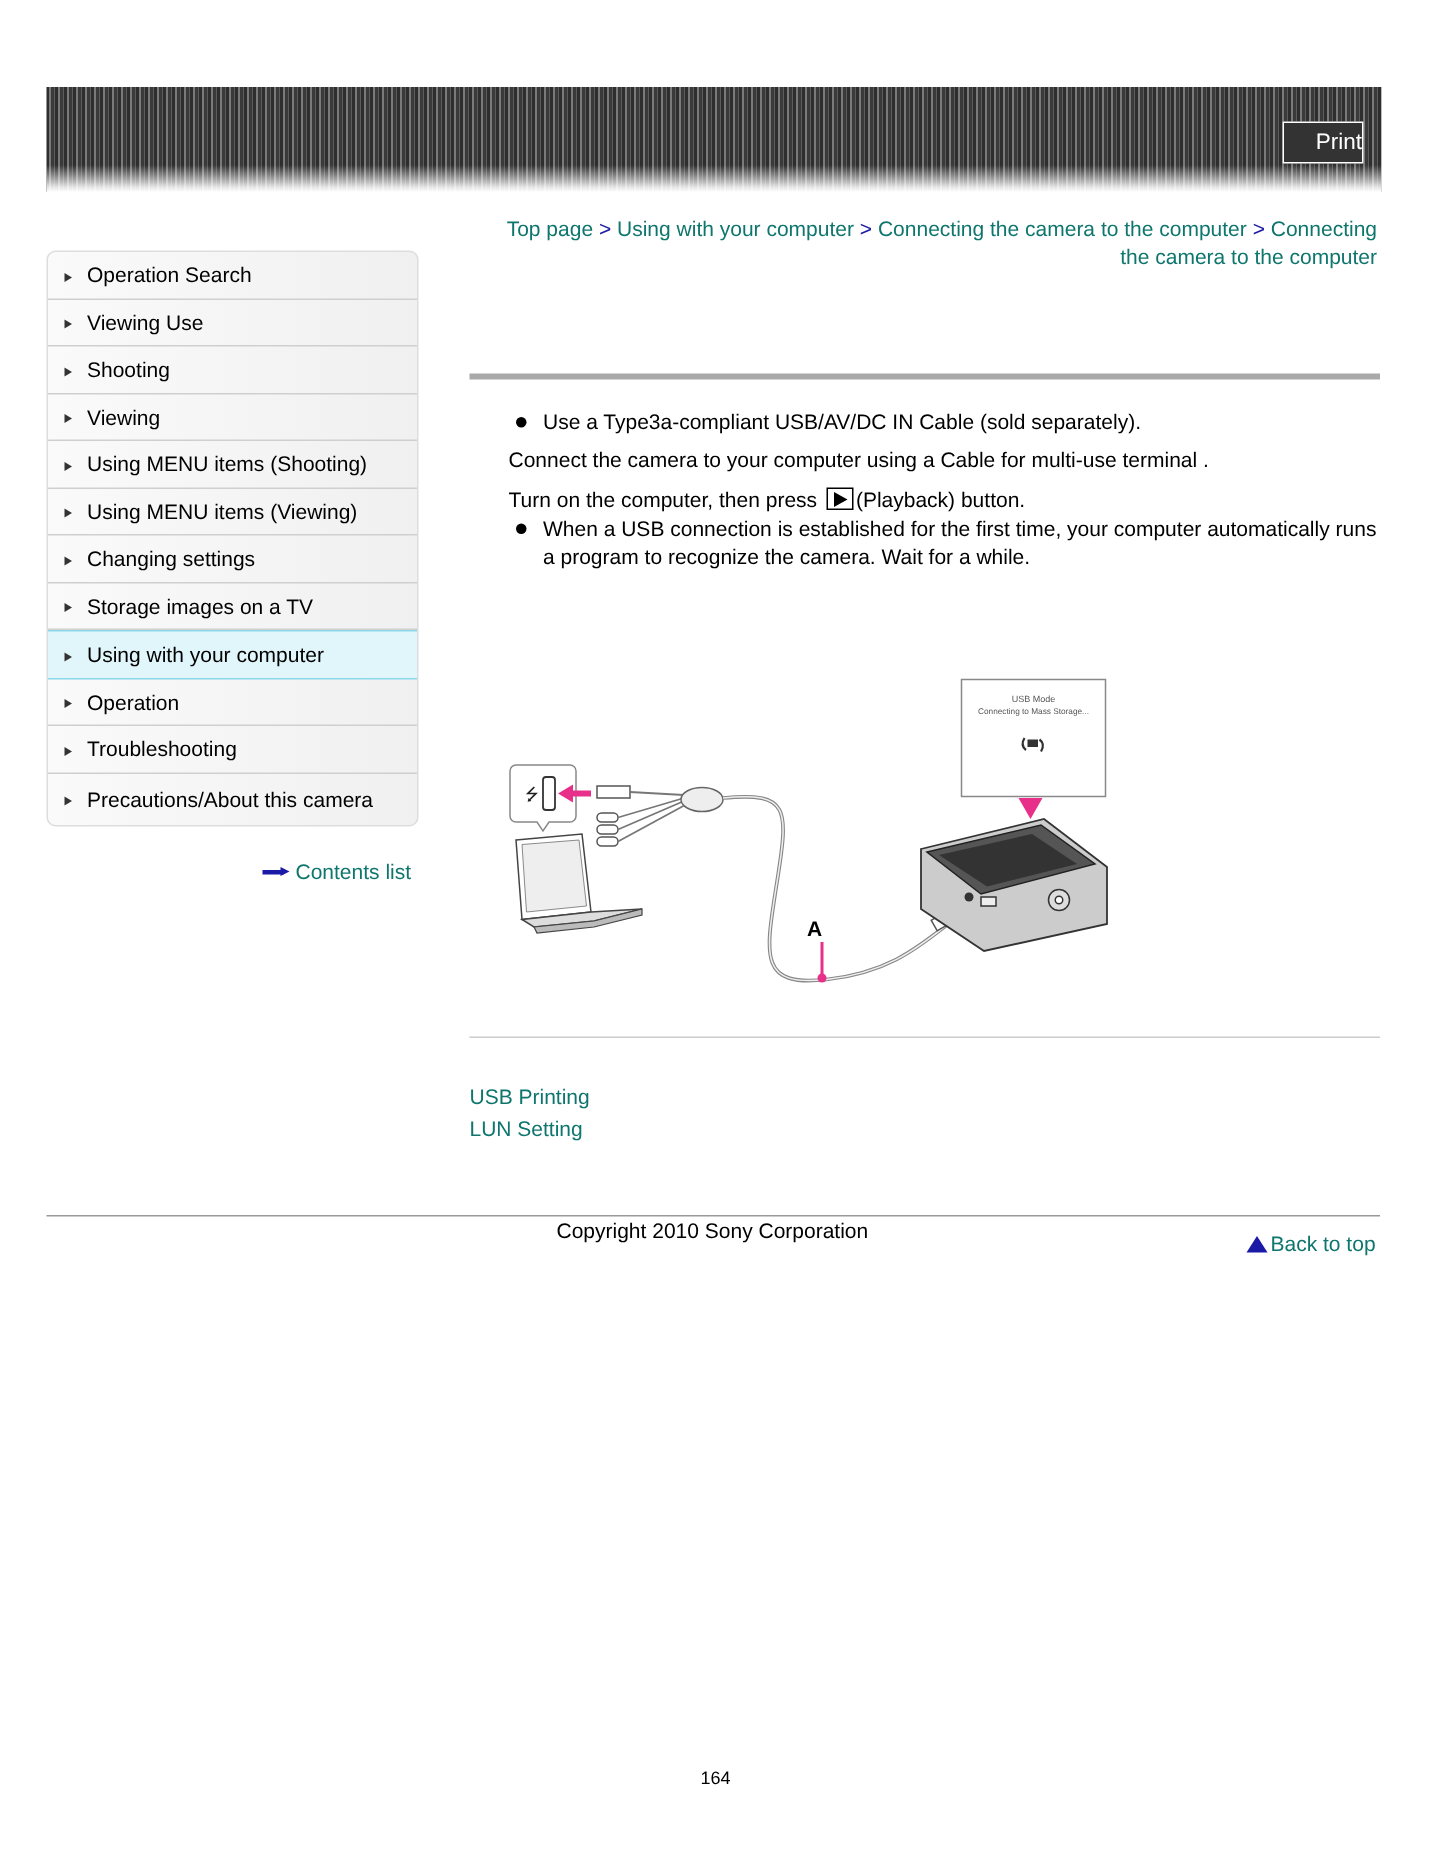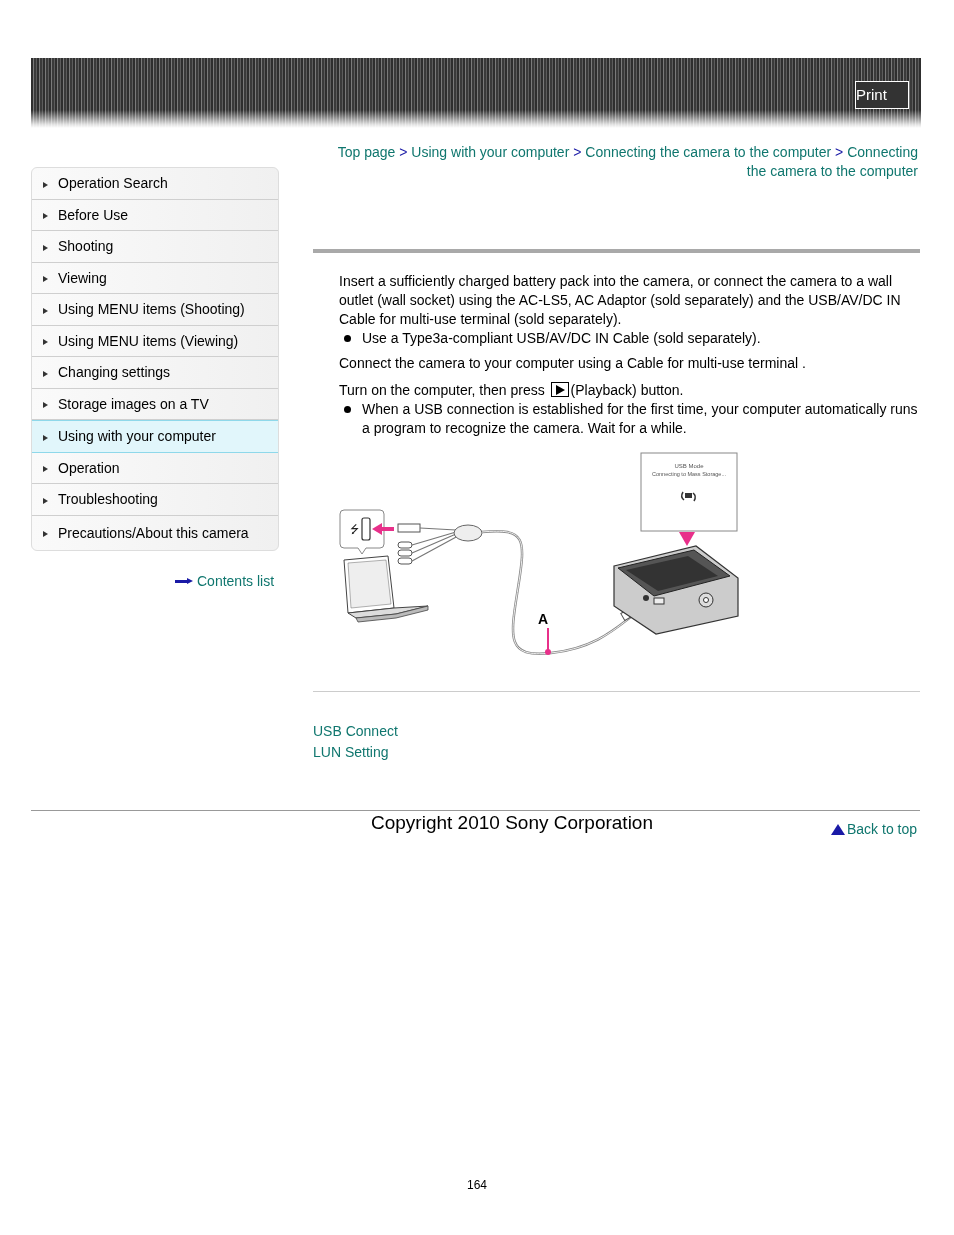--- a/index.html
+++ b/index.html
@@ -4,21 +4,21 @@
 <style>
   html, body { margin:0; padding:0; background:#fff; }
   body { width:954px; height:1235px; position:relative; font-family:"Liberation Sans", sans-serif; color:#000; overflow:hidden; }
   a { color:#0f766e; text-decoration:none; }
   .header { position:absolute; left:31px; top:58px; width:890px; height:70px;
     background: repeating-linear-gradient(90deg, #2e2e2e 0px, #2e2e2e 2px, #7a7a7a 2px, #7a7a7a 3px, #3a3a3a 3px, #3a3a3a 5px, #5c5c5c 5px, #5c5c5c 6px);
   }
   .header::after { content:""; position:absolute; left:0; right:0; bottom:0; height:18px;
     background: linear-gradient(to bottom, rgba(255,255,255,0) 0%, rgba(255,255,255,0.85) 80%, #fff 100%); }
   .print-btn { position:absolute; left:855px; top:81px; width:52px; height:26px; border:1px solid #fff; background:#333;
-    color:#fff; font-size:15px; line-height:26px; text-align:left; cursor:pointer; z-index:2; }
+    color:#fff; font-size:15px; line-height:26px; text-align:right; cursor:pointer; z-index:2; }
   .sidebar { position:absolute; left:31px; top:167px; width:246px; border:1px solid #ddd; border-radius:6px;
     background:linear-gradient(to right, #fafafa, #f0f0f0); overflow:hidden; }
   .side-item { height:30.5px; border-bottom:1px solid #cfcfcf; display:flex; align-items:center; font-size:14px; cursor:pointer; position:relative; }
   .side-item:last-child { border-bottom:none; height:34px; }
   .side-item.active { background:#e1f6fb; border-top:1px solid #8ed8ea; border-bottom:1px solid #8ed8ea; }
   .side-arrow { width:0; height:0; border-left:5px solid #333; border-top:3.5px solid transparent; border-bottom:3.5px solid transparent; margin-left:11px; margin-right:10px; margin-top:3px; }
   .contents-link { position:absolute; left:175px; top:573px; font-size:14px; display:flex; align-items:center; }
   .contents-arrow { display:inline-block; width:18px; height:6px; margin-right:4px; position:relative; }
   .contents-arrow::before { content:""; position:absolute; left:0; top:2px; width:14px; height:3px; background:#1a1aa6; }
   .contents-arrow::after { content:""; position:absolute; right:0; top:0; border-left:6px solid #1a1aa6; border-top:3.5px solid transparent; border-bottom:3.5px solid transparent; }
@@ -31,37 +31,37 @@
   .bullet .dot { width:7px; height:7px; border-radius:50%; background:#000; margin-top:6px; margin-right:11px; flex:none; }
   .play-icon { display:inline-block; width:18px; height:15px; border:1.5px solid #000; vertical-align:-2px; position:relative; margin:0 2px; box-sizing:border-box; }
   .play-icon::after { content:""; position:absolute; left:4px; top:1.5px; border-left:9px solid #000; border-top:5px solid transparent; border-bottom:5px solid transparent; }
   .diagram { position:absolute; left:336px; top:448px; width:410px; height:215px; }
   .mid-rule { position:absolute; left:313px; top:691px; width:607px; height:1px; background:#ccc; }
   .related { position:absolute; left:313px; top:721px; font-size:14px; line-height:21px; }
   .related a { display:block; }
   .back-top { position:absolute; left:831px; top:821px; font-size:14px; display:flex; align-items:center; }
   .back-top .tri { width:0; height:0; border-bottom:11px solid #1a1aa6; border-left:7px solid transparent; border-right:7px solid transparent; margin-right:2px; }
   .foot-rule { position:absolute; left:31px; top:810px; width:889px; height:1px; background:#999; }
-  .copyright { position:absolute; left:371px; top:812px; font-size:19px; }
+  .copyright { position:absolute; left:371px; top:812px; font-size:14px; }
   .page-num { position:absolute; left:467px; top:1178px; font-size:12px; }
 </style>
 </head>
 <body>
 
 <div class="header"></div>
 <div class="print-btn">Print</div>
 
 <div class="sidebar">
   <div class="side-item">
       <span class="side-arrow"></span>
       <span>Operation Search</span>
     </div>
   <div class="side-item">
       <span class="side-arrow"></span>
-      <span>Before Use</span>
+      <span>Viewing Use</span>
     </div>
   <div class="side-item">
       <span class="side-arrow"></span>
       <span>Shooting</span>
     </div>
   <div class="side-item">
       <span class="side-arrow"></span>
       <span>Viewing</span>
     </div>
   <div class="side-item">
@@ -109,21 +109,20 @@
   <a>Using with your computer</a>
   <span class="bc-sep">&gt;</span>
   <a>Connecting the camera to the computer</a>
   <span class="bc-sep">&gt;</span>
   <a>Connecting the camera to the computer</a>
 </div>
 
 <div class="title-rule"></div>
 
 <div class="content">
-  <p>Insert a sufficiently charged battery pack into the camera, or connect the camera to a wall outlet (wall socket) using the AC-LS5, AC Adaptor (sold separately) and the USB/AV/DC IN Cable for multi-use terminal (sold separately).</p>
   <div class="bullet">
     <span class="dot"></span>
     <span>Use a Type3a-compliant USB/AV/DC IN Cable (sold separately).</span>
   </div>
   <p style="margin-top:6px">Connect the camera to your computer using a Cable for multi-use terminal      .</p>
   <p style="margin-top:8px">
     <span>Turn on the computer, then press</span>
     <span class="play-icon"></span><span>(Playback) button.</span>
   </p>
   <div class="bullet">
@@ -185,21 +184,21 @@
   </g>
 
   <text x="207" y="176" font-size="14" font-weight="bold" text-anchor="middle" fill="#000" font-family="Liberation Sans, sans-serif">A</text>
   <line x1="212" y1="180" x2="212" y2="202" stroke="#e8308a" stroke-width="2"></line>
   <circle cx="212" cy="204" r="3" fill="#e8308a"></circle>
 </svg>
 
 <div class="mid-rule"></div>
 
 <div class="related">
-  <a>USB Connect</a>
+  <a>USB Printing</a>
   <a>LUN Setting</a>
 </div>
 
 <a class="back-top">
     <span class="tri"></span>
     <span>Back to top</span>
   </a>
 <div class="foot-rule"></div>
 <div class="copyright">Copyright 2010 Sony Corporation</div>
 <div class="page-num">164</div>

